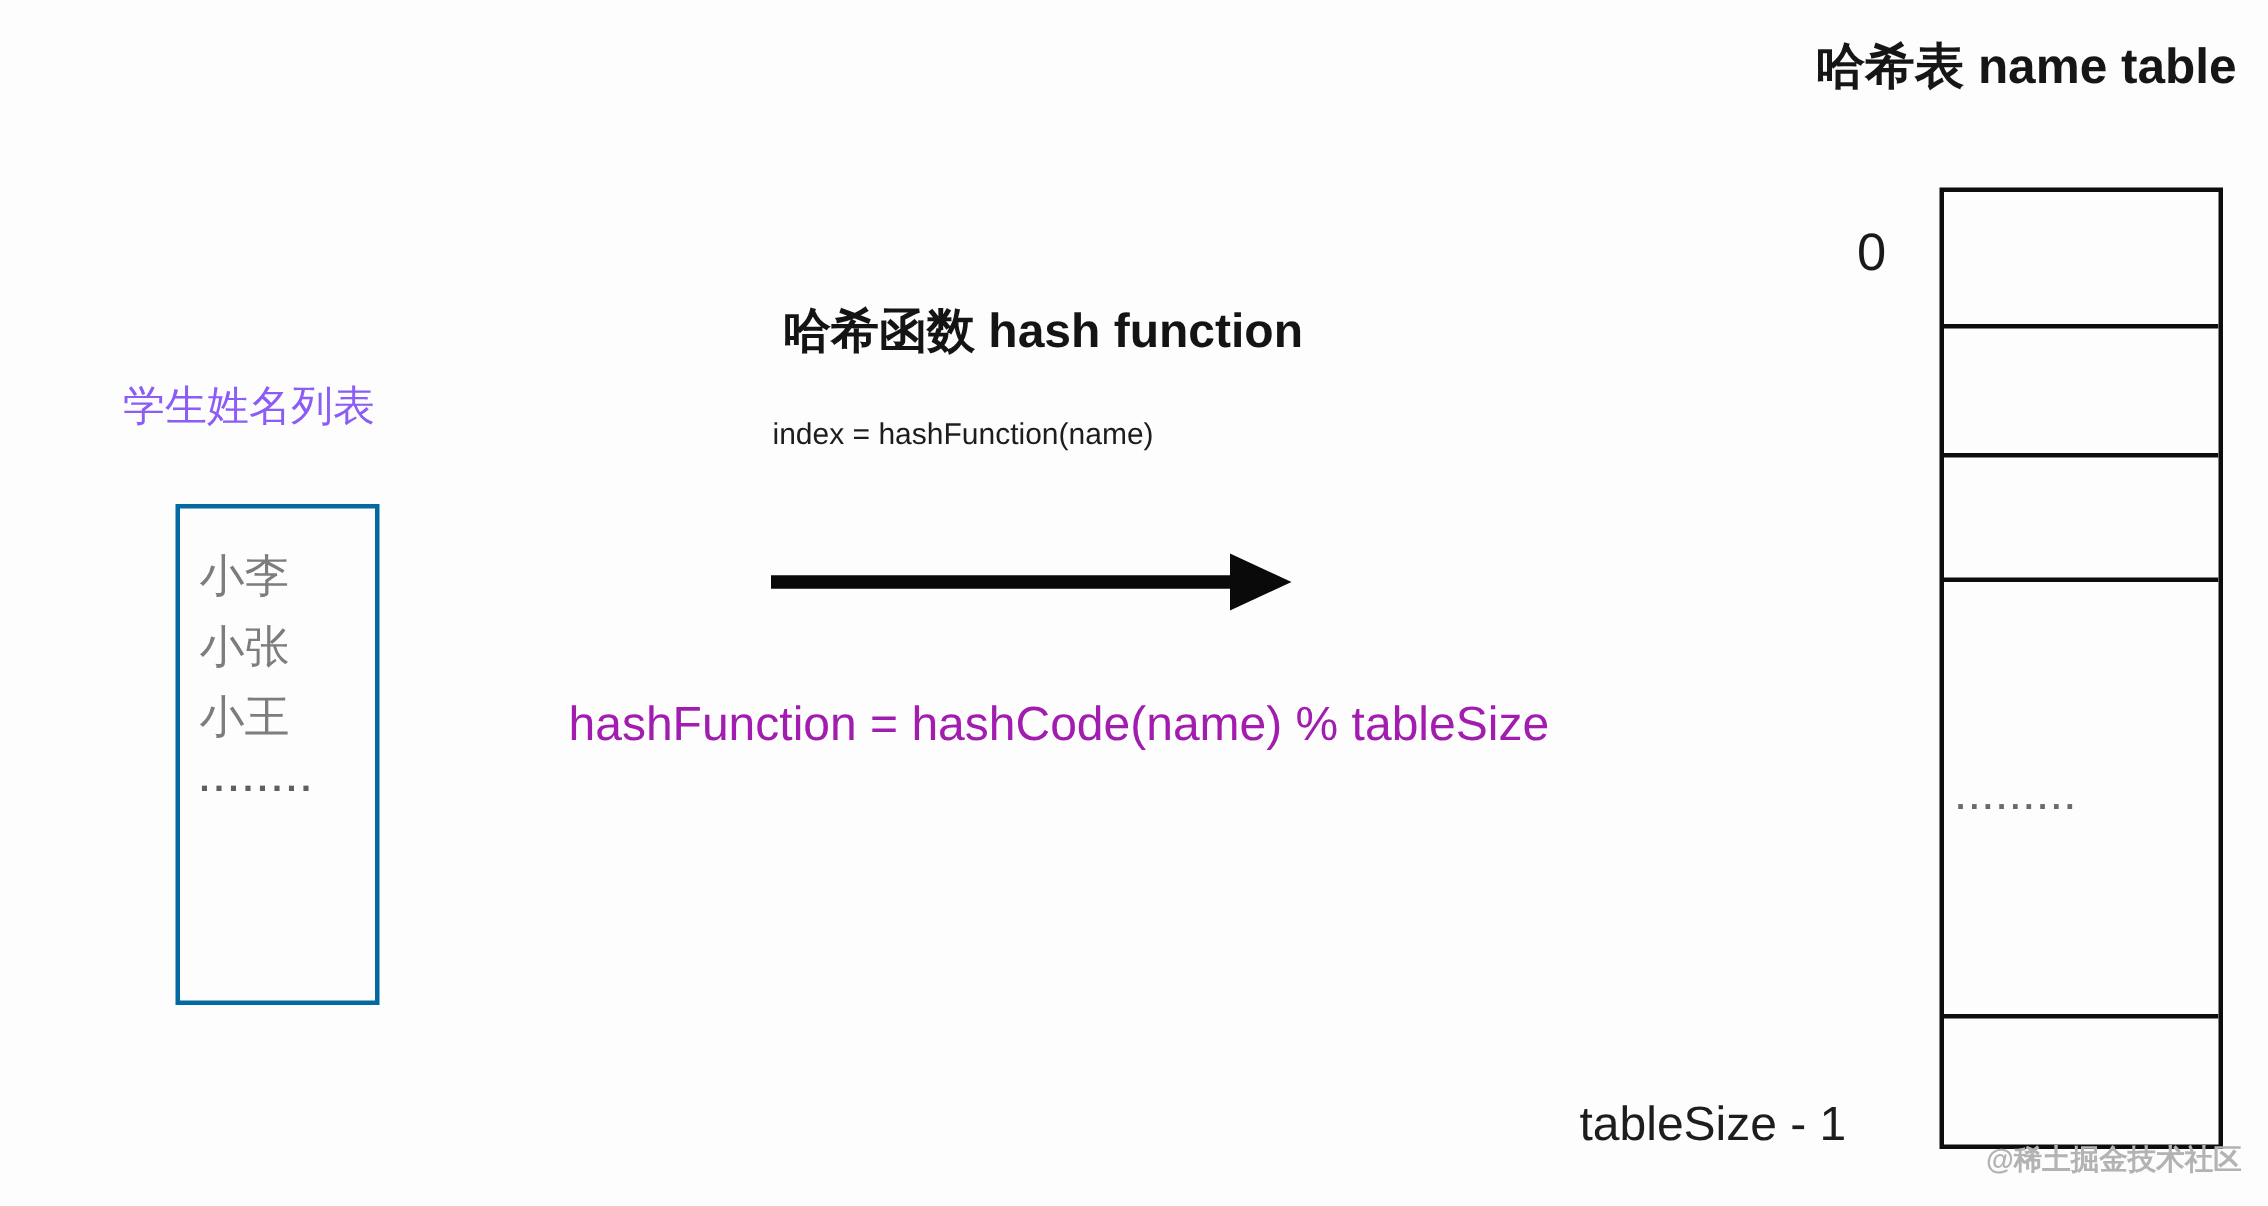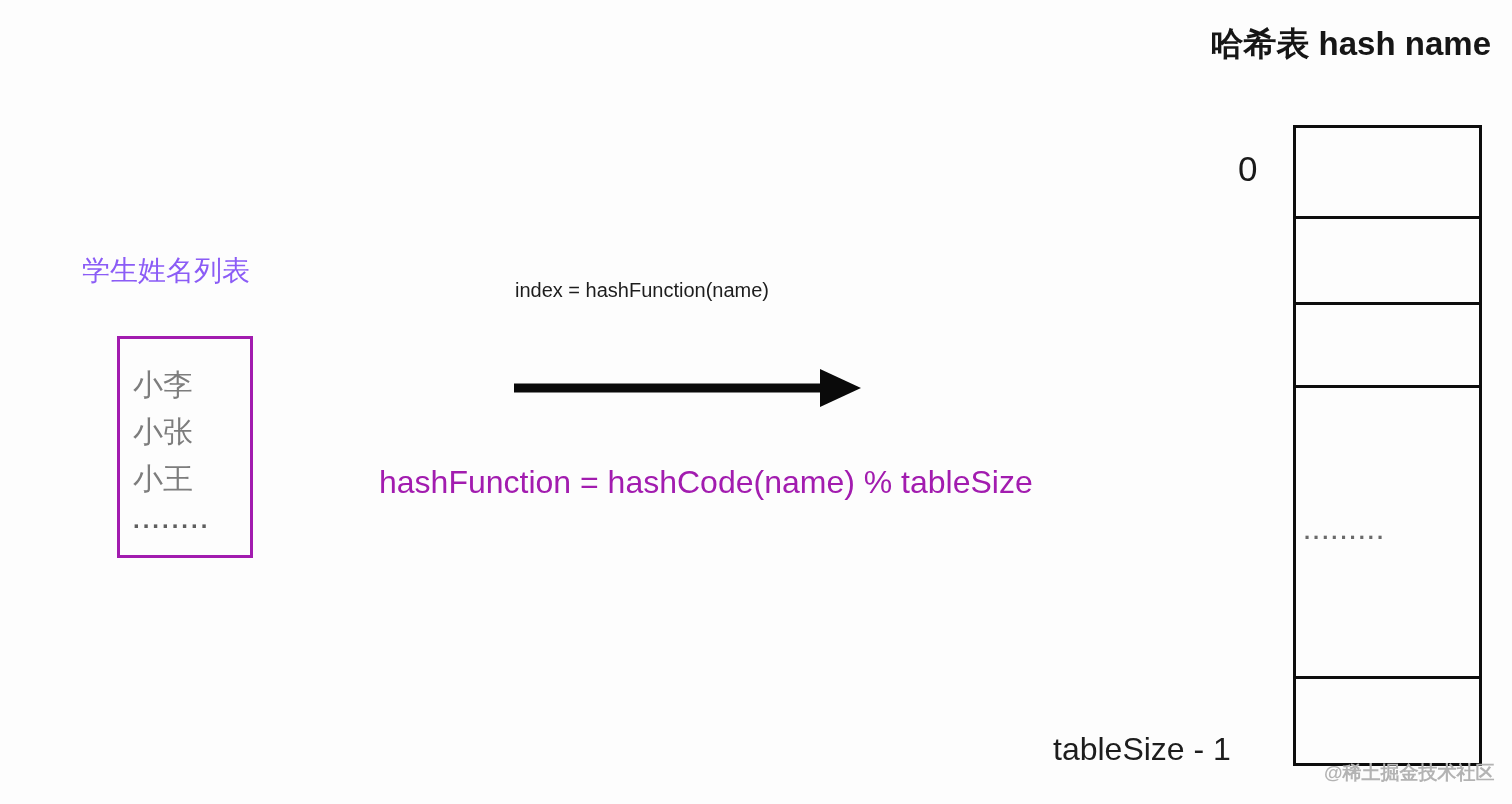--- a/index.html
+++ b/index.html
@@ -56,22 +56,22 @@
     font-size: 32px;
     color: #a21caf;
     white-space: nowrap;
   }
 
   
   .student-box {
     left: 117px;
     top: 336px;
     width: 136px;
-    height: 222px;
-    border: 3px solid #a21caf;
+    height: 334px;
+    border: 3px solid #0369a1;
     box-sizing: border-box;
     background: transparent;
   }
   .student-box-inner {
     padding: 22px 0 0 13px;
   }
   .student-name {
     font-size: 30px;
     line-height: 47px;
     color: #7d7d7d;
@@ -146,33 +146,34 @@
     color: #b3b3b3;
     white-space: nowrap;
     font-weight: bold;
   }
 </style>
 </head>
 <body>
 
 <div class="canvas">
 
-  <div class="abs hash-table-title">哈希表 hash name</div>
+  <div class="abs hash-table-title">哈希表 name table</div>
 
   <div class="abs student-list-label">学生姓名列表</div>
 
   <div class="abs student-box">
     <div class="student-box-inner">
       <div class="student-name">小李</div>
       <div class="student-name">小张</div>
       <div class="student-name">小王</div>
       <div class="student-ellipsis">........</div>
     </div>
   </div>
 
+  <div class="abs hash-function-title">哈希函数 hash function</div>
 
   <div class="abs index-formula">index = hashFunction(name)</div>
 
   <svg class="abs flow-arrow" viewBox="0 0 350 40" xmlns="http://www.w3.org/2000/svg">
     <line x1="2" y1="20" x2="310" y2="20" stroke="#0a0a0a" stroke-width="9"></line>
     <polygon points="308,1 308,39 349,20" fill="#0a0a0a"></polygon>
   </svg>
 
   <div class="abs definition-formula">hashFunction = hashCode(name) % tableSize</div>
 

